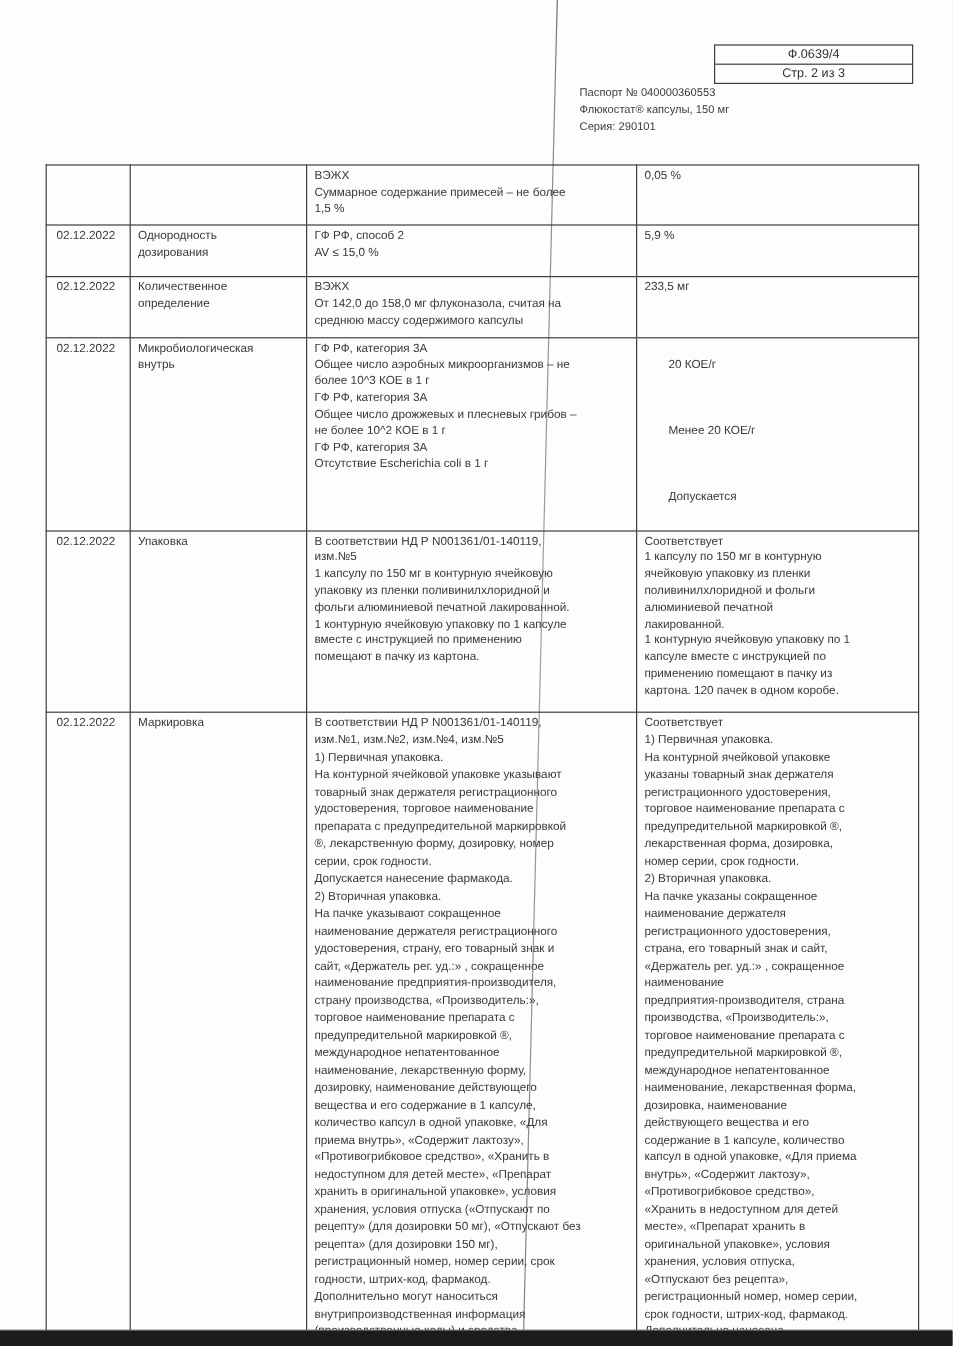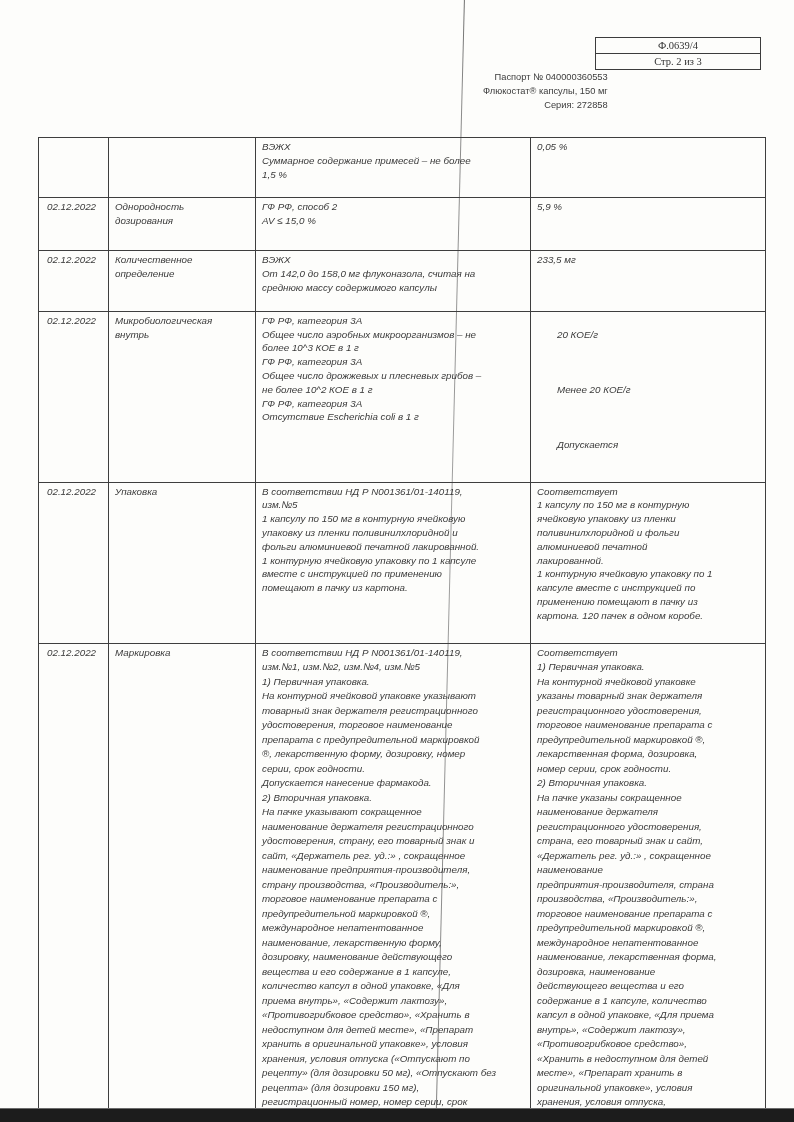--- a/index.html
+++ b/index.html
@@ -33,49 +33,46 @@
     position:absolute;
     left:595px;top:37px;width:164px;
     border:1.5px solid #3c3c3c;
   }
   .form-box .cell{
     text-align:center;
     font-size:10.5px;
     line-height:15px;
     padding:0 2px;
     color:#333;
-    font-family:Liberation Serif, serif;
   }
   .form-box .cell + .cell{border-top:1.5px solid #3c3c3c;}
   
   .passport{
     position:absolute;
     left:483px;top:70px;
     font-size:9.3px;
     line-height:14px;
     color:#3d3d3d;
-    text-align:right;
   }
   
   .doc-table-wrap{position:absolute;left:38px;top:137px;width:727px;}
   table.doc{
     border-collapse:collapse;
     table-layout:fixed;
     width:727px;
     font-size:9.8px;
     color:#3a3a3a;
   }
   table.doc td{
     border:1.5px solid #3e3e3e;
     vertical-align:top;
-    padding:2px 6px 16px 6px;
+    padding:2px 6px 6px 6px;
     line-height:13.8px;
     white-space:pre-line;
     overflow:hidden;
-    font-style:italic;
   }
   table.doc td.date{padding-left:8px;white-space:nowrap;}
   tr.r1 td{height:40px;}
   tr.r2 td{height:34px;}
   tr.r3 td{height:38px;}
   tr.r4 td{height:107px;}
   tr.r5 td{height:142px;}
   tr.r6 td{height:561px;line-height:14.5px;}
   .res-part{white-space:pre-line;margin-left:20px;}
   .res-gap{margin-top:27.6px;}
@@ -88,21 +85,21 @@
   <div class="crease"></div>
 
   <div class="form-box">
     <div class="cell">Ф.0639/4</div>
     <div class="cell">Стр. 2 из 3</div>
   </div>
 
   <div class="passport">
     <div>Паспорт № 040000360553</div>
     <div>Флюкостат® капсулы, 150 мг</div>
-    <div>Серия: 272858</div>
+    <div>Серия: 290101</div>
   </div>
 
   <div class="doc-table-wrap">
     <table class="doc">
       <colgroup>
         <col style="width:70px">
           <col style="width:147px">
           <col style="width:275px">
           <col style="width:235px">
       </colgroup>

